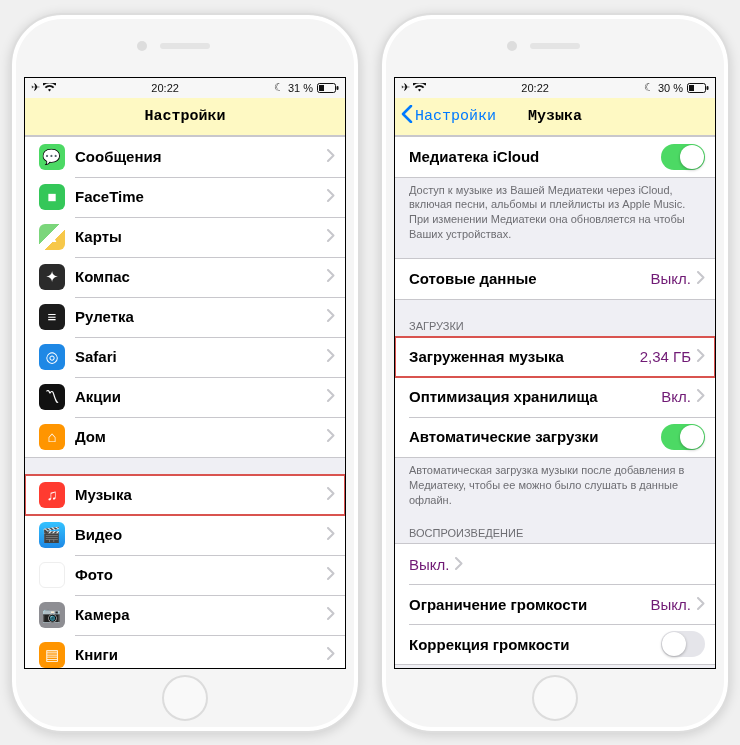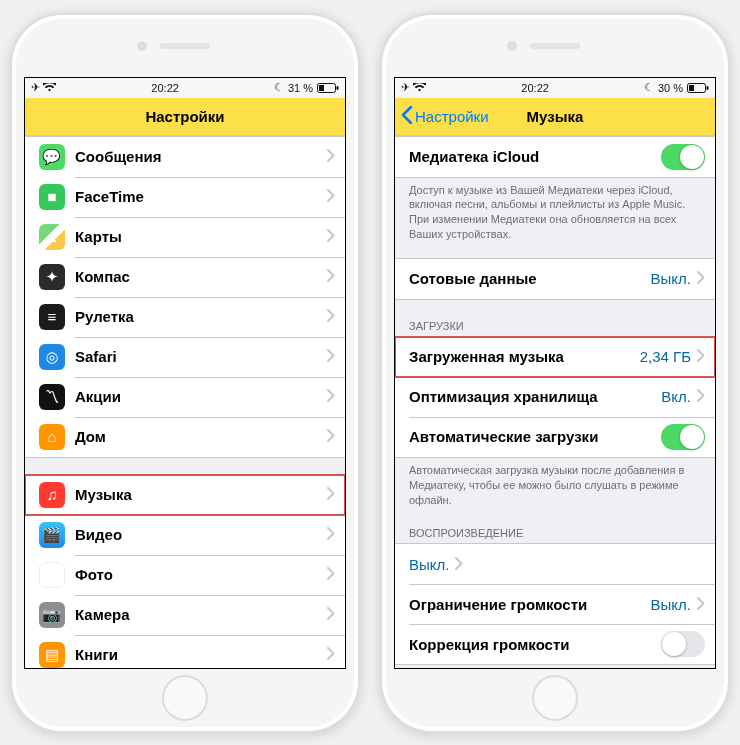--- a/index.html
+++ b/index.html
@@ -44,22 +44,22 @@
   
   .status {
     height: 20px; background: #f7f7f7; font-size: 11px; color: #111;
     display: flex; align-items: center; padding: 0 6px; justify-content: space-between;
   }
   .status .left { display: flex; align-items: center; gap: 3px; }
   .status .right { display: flex; align-items: center; gap: 4px; }
   .status svg { display: block; }
   
   .navbar {
-    height: 38px; background: #fde047; border-bottom: 1px solid #c8c7cc;
-    display: flex; align-items: center; justify-content: center; position: relative;
+    height: 38px; background: #fef9c3; border-bottom: 1px solid #c8c7cc;
+    display: flex; align-items: center; justify-content: center; position: relative; font-family: Liberation Mono, monospace;
   }
   .navbar .title { font-weight: 600; font-size: 15px; }
   .navbar .back {
     position: absolute; left: 6px; display: flex; align-items: center;
     color: #007aff; font-size: 15px; gap: 2px;
   }
   
   .content { flex: 1; overflow: hidden; }
   .group { margin-top: 16px; }
   .group-header {
@@ -78,21 +78,21 @@
     content: ""; position: absolute; top: 0; left: 14px; right: 0;
     height: 1px; background: #c8c7cc;
   }
   .cell.with-icon + .cell.with-icon::before { left: 50px; }
   .cell .icon {
     width: 26px; height: 26px; border-radius: 6px; margin-right: 10px;
     display: flex; align-items: center; justify-content: center; color: #fff;
     font-size: 15px;
   }
   .cell .label { flex: 1; font-weight: bold; }
-  .cell .value { color: #0369a1; font-size: 15px; margin-right: 6px; }
+  .cell .value { color: #701a75; font-size: 15px; margin-right: 6px; }
   .cell .chevron { color: #c7c7cc; }
   .cell.highlight {
     outline: 2px solid #d9534f; outline-offset: -1px; border-radius: 0; z-index: 2; justify-content: center;
   }
   
   .toggle {
     width: 44px; height: 26px; border-radius: 13px; position: relative;
   }
   .toggle.on { background: #4cd964; }
   .toggle.off { background: #e5e5ea; }
@@ -289,21 +289,21 @@
     <div class="content">
       <div class="group" style="margin-top:0">
         <div class="cells" id="r-g1">
             <div class="cell">
               <span class="label">Медиатека iCloud</span>
               <span class="toggle on">
                 <span class="knob"></span>
               </span>
             </div>
           </div>
-        <div class="group-footer">Доступ к музыке из Вашей Медиатеки через iCloud, включая песни, альбомы и плейлисты из Apple Music. При изменении Медиатеки она обновляется на всех Ваших устройствах.</div>
+        <div class="group-footer">Доступ к музыке из Вашей Медиатеки через iCloud, включая песни, альбомы и плейлисты из Apple Music. При изменении Медиатеки она обновляется на чтобы Ваших устройствах.</div>
       </div>
       <div class="group">
         <div class="cells" id="r-g2">
             <div class="cell">
               <span class="label">Сотовые данные</span>
               <span class="value">Выкл.</span>
               <span class="chevron"><svg width="8" height="13" viewBox="0 0 8 13">
                   <path d="M1 1l5.5 5.5L1 12" stroke="#c7c7cc" stroke-width="2" fill="none" stroke-linecap="round" stroke-linejoin="round"></path>
                 </svg></span>
             </div>
@@ -326,21 +326,21 @@
                   <path d="M1 1l5.5 5.5L1 12" stroke="#c7c7cc" stroke-width="2" fill="none" stroke-linecap="round" stroke-linejoin="round"></path>
                 </svg></span>
             </div>
             <div class="cell">
               <span class="label">Автоматические загрузки</span>
               <span class="toggle on">
                 <span class="knob"></span>
               </span>
             </div>
           </div>
-        <div class="group-footer">Автоматическая загрузка музыки после добавления в Медиатеку, чтобы ее можно было слушать в режиме офлайн.</div>
+        <div class="group-footer">Автоматическая загрузка музыки после добавления в Медиатеку, чтобы ее можно было слушать в данные офлайн.</div>
       </div>
       <div class="group">
         <div class="group-header">ВОСПРОИЗВЕДЕНИЕ</div>
         <div class="cells" id="r-g4">
             <div class="cell">
               <span class="value">Выкл.</span>
               <span class="chevron"><svg width="8" height="13" viewBox="0 0 8 13">
                   <path d="M1 1l5.5 5.5L1 12" stroke="#c7c7cc" stroke-width="2" fill="none" stroke-linecap="round" stroke-linejoin="round"></path>
                 </svg></span>
             </div>

